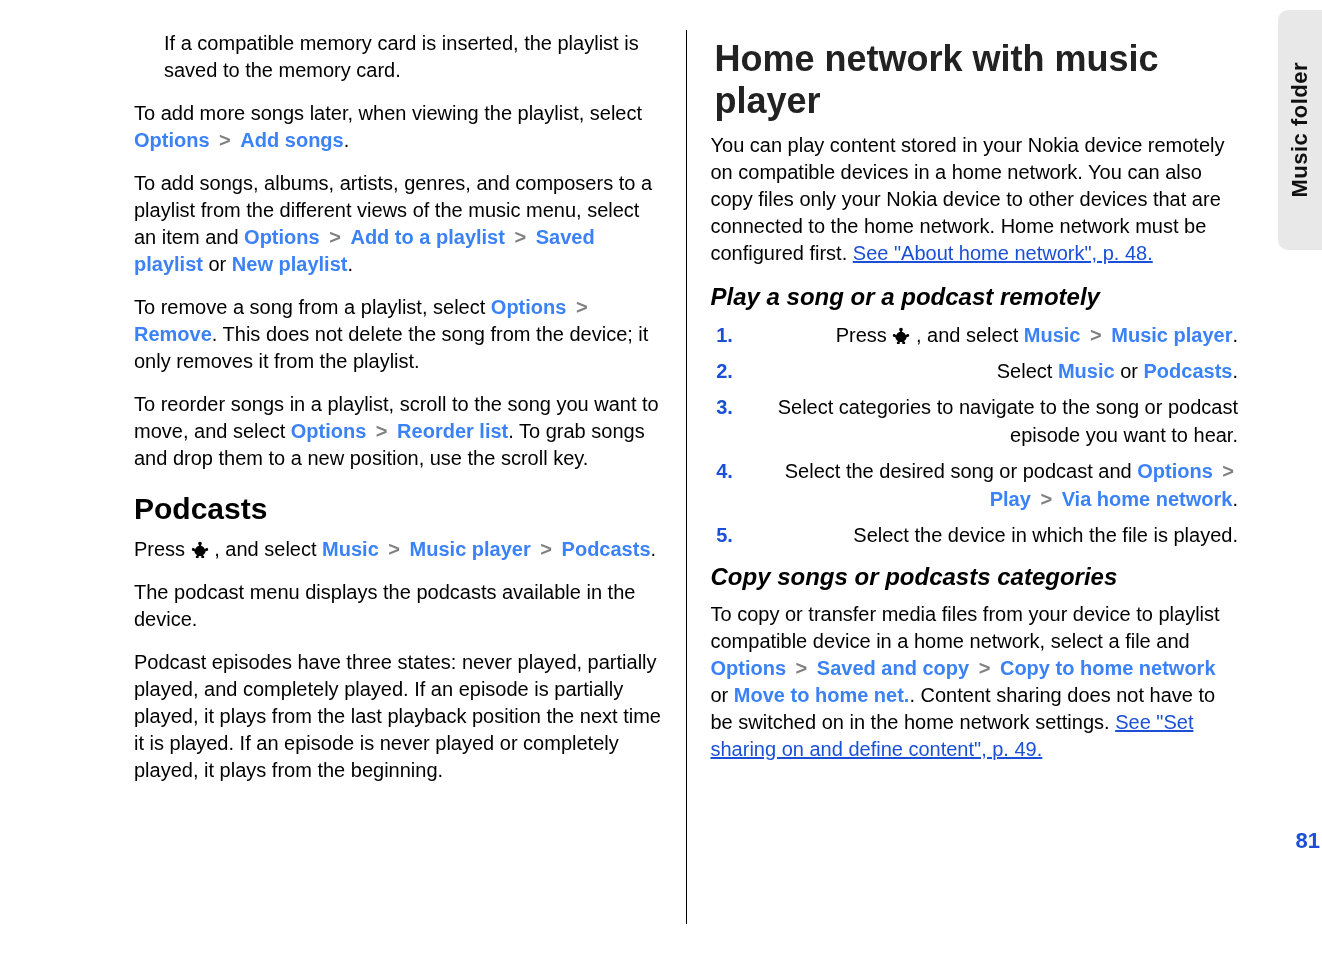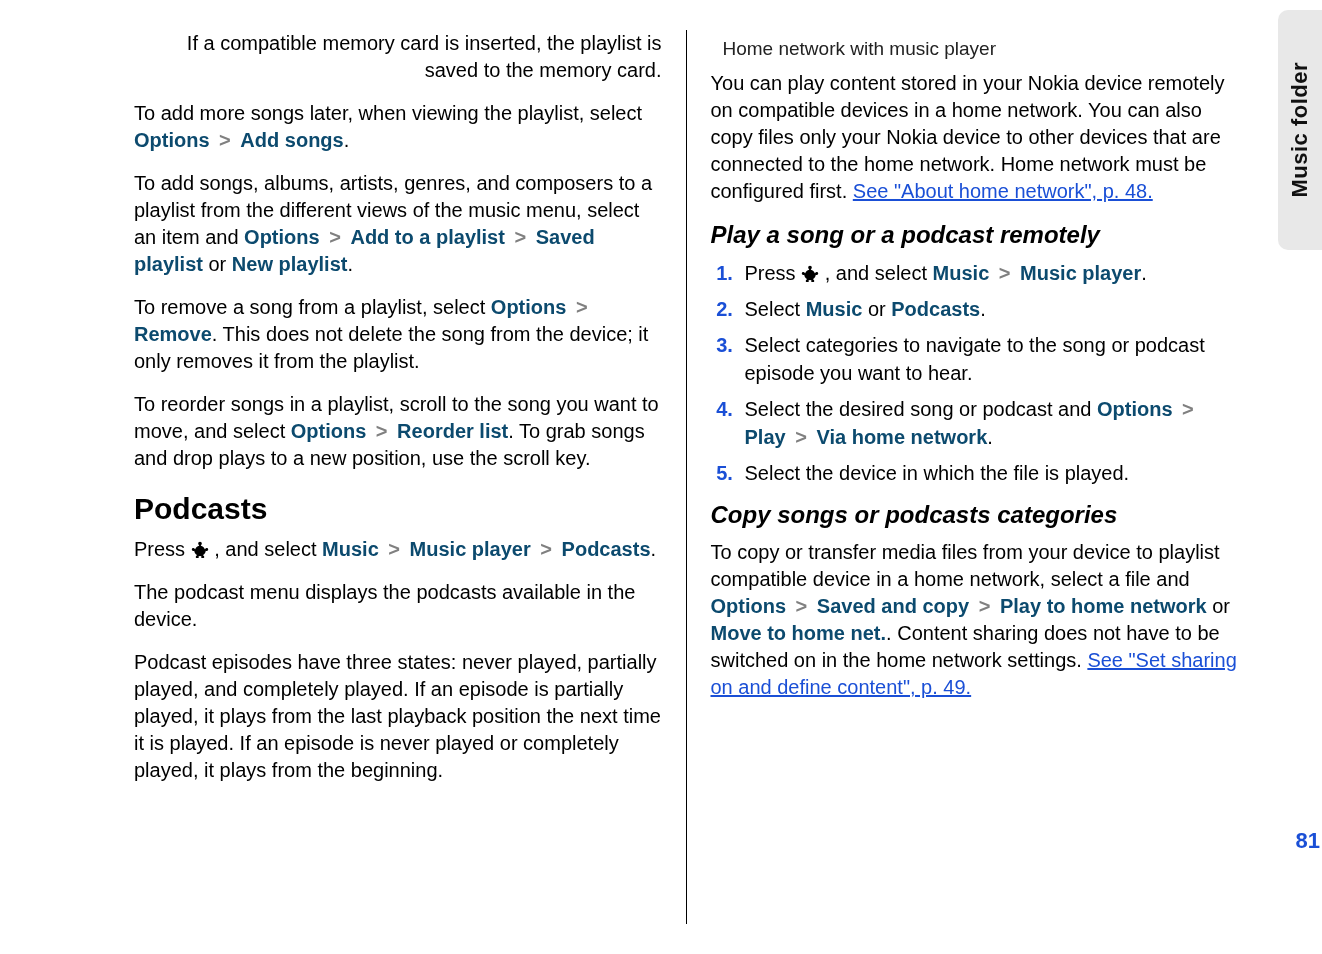--- a/index.html
+++ b/index.html
@@ -20,38 +20,38 @@
     box-sizing: border-box;
     height: 100%;
   }
   .col {
     flex: 1;
     padding: 0 24px;
     box-sizing: border-box;
   }
   .col-left { border-right: 1px solid #000; }
   p { margin: 0 0 16px 0; font-size: 20px; line-height: 1.35; }
-  .indent1 { padding-left: 30px; text-align: right; }
+  .indent1 { padding-left: 30px; }
   h1 {
-    font-size: 19px;
-    font-weight: normal;
-    margin: 8px 0 10px 12px;
+    font-size: 36px;
+    font-weight: bold;
+    margin: 8px 0 10px 4px;
     color: #222;
   }
   h2.podcasts {
     font-size: 30px;
     font-weight: bold;
     margin: 20px 0 10px 0;
   }
-  .menu { color: #0c4a6e; font-weight: bold; }
+  .menu { color: #3b82f6; font-weight: bold; }
   .gt { color: #808080; font-weight: bold; padding: 0 4px; }
   .link { color: #1a4fd6; text-decoration: underline; cursor: pointer; }
   .sub-bold { font-weight: bold; font-size: 24px; margin: 10px 0 10px 0; font-style: italic; }
   ol { margin: 0 0 14px 0; padding-left: 28px; font-size: 20px; line-height: 1.4; }
-  ol li { margin-bottom: 8px; padding-left: 6px; }
+  ol li { margin-bottom: 8px; padding-left: 6px; text-align: right; }
   ol li::marker { color: #1a4fd6; font-weight: bold; }
   .key-icon {
     display: inline-block;
     width: 18px; height: 18px;
     vertical-align: -2px;
   }
   .side-tab {
     position: absolute;
     top: 10px;
     right: 0;
@@ -111,21 +111,21 @@
       <span>To remove a song from a playlist, select </span>
       <span class="menu">Options</span>
       <span class="gt">&gt;</span>
       <span class="menu">Remove</span><span>. This does not delete the song from the device; it only removes it from the playlist.</span>
     </p>
 
     <p>
       <span>To reorder songs in a playlist, scroll to the song you want to move, and select </span>
       <span class="menu">Options</span>
       <span class="gt">&gt;</span>
-      <span class="menu">Reorder list</span><span>. To grab songs and drop plays to a new position, use the scroll key.</span>
+      <span class="menu">Reorder list</span><span>. To grab songs and drop them to a new position, use the scroll key.</span>
     </p>
 
     <h2 class="podcasts">Podcasts</h2>
 
     <p>
       <span>Press </span>
       <span class="key-icon">
         <svg viewBox="0 0 20 20">
             <path d="M10 2c1.2 0 2 .8 2 2 0 .8-.4 1.4-1 1.7v.6c2 .5 3.7 2 4.3 4l.5-.3c.3-.9 1.3-1.4 2.2-1 .9.3 1.3 1.3 1 2.2-.3.9-1.3 1.3-2.2 1l-.4-.2c-.1 2-1.3 3.8-3 4.7l.2.5c.9.3 1.4 1.3 1 2.2-.3.9-1.3 1.3-2.2 1-.9-.3-1.3-1.3-1-2.2l.2-.4c-.5.1-1 .2-1.6.2s-1.1-.1-1.6-.2l.2.4c.3.9-.1 1.9-1 2.2-.9.3-1.9-.1-2.2-1-.3-.9.1-1.9 1-2.2l.2-.5c-1.7-.9-2.9-2.7-3-4.7l-.4.2c-.9.3-1.9-.1-2.2-1-.3-.9.1-1.9 1-2.2.9-.3 1.9.1 2.2 1l.5.3c.6-2 2.3-3.5 4.3-4v-.6c-.6-.3-1-.9-1-1.7 0-1.2.8-2 2-2z" fill="#000"></path>
           </svg>
@@ -184,21 +184,21 @@
     </ol>
 
     <div class="sub-bold">Copy songs or podcasts categories</div>
 
     <p>
       <span>To copy or transfer media files from your device to playlist compatible device in a home network, select a file and </span>
       <span class="menu">Options</span>
       <span class="gt">&gt;</span>
       <span class="menu">Saved and copy</span>
       <span class="gt">&gt;</span>
-      <span class="menu">Play to home network</span>
+      <span class="menu">Copy to home network</span>
       <span> or </span>
       <span class="menu">Move to home net.</span><span>. Content sharing does not have to be switched on in the home network settings. </span>
       <span class="link">See "Set sharing on and define content", p. 49.</span>
     </p>
   </div>
 </div>
 
 <div class="side-tab">
   <span>Music folder</span>
 </div>

